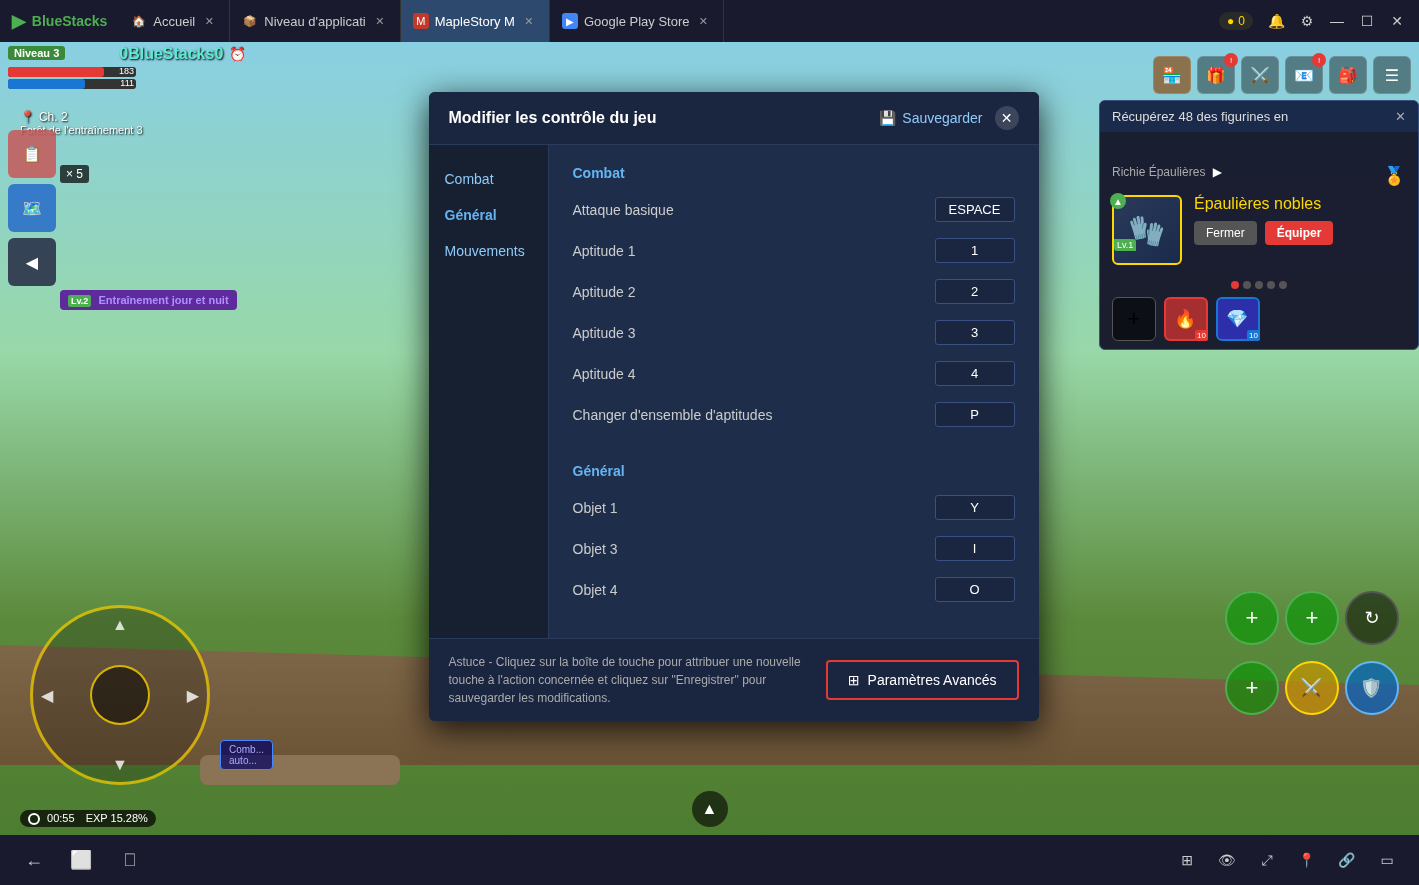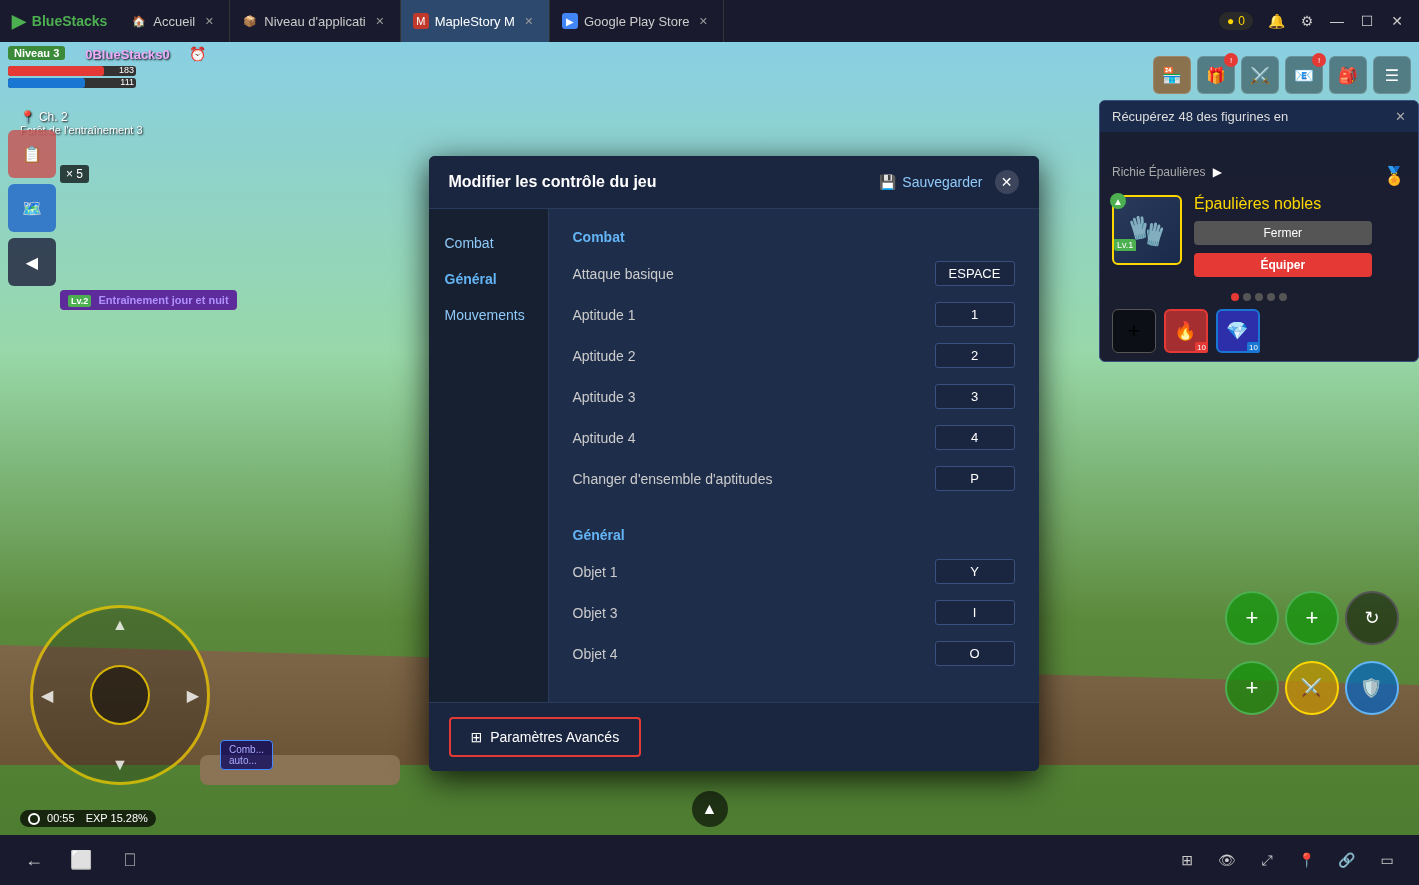--- a/index.html
+++ b/index.html
@@ -201,21 +201,21 @@
     .joystick-left { left: 8px; top: 50%; transform: translateY(-50%); }
     .joystick-right { right: 8px; top: 50%; transform: translateY(-50%); }
 
     
     .modal-overlay {
       position: absolute;
       top: 42px; left: 0;
       width: 100%; height: calc(100% - 42px - 50px);
       z-index: 50;
       display: flex;
-      align-items: center;
+      align-items: flex-start;
       justify-content: center;
       padding-top: 50px;
       padding-left: 48px;
     }
 
     .modal {
       width: 610px;
       background: #1e2d4a;
       border-radius: 6px;
       overflow: hidden;
@@ -459,21 +459,20 @@
       flex: 1;
     }
     .item-name {
       color: #FFD700;
       font-size: 16px;
       margin-bottom: 8px;
     }
     .item-actions {
       display: flex;
       gap: 8px;
-      flex-direction: column;
     }
     .action-btn {
       padding: 5px 12px;
       border-radius: 4px;
       font-size: 12px;
       cursor: pointer;
       border: none;
     }
     .action-btn.close-btn {
       background: #555;
@@ -600,23 +599,23 @@
     <div class="title-ctrl-btn">🔔</div>
     <div class="title-ctrl-btn">⚙</div>
     <div class="title-ctrl-btn">—</div>
     <div class="title-ctrl-btn">☐</div>
     <div class="title-ctrl-btn close">✕</div>
   </div>
 </div>
 
 <div class="game-topbar">
   <div class="player-info">
-    <div style="display:flex;align-items:center;gap:20px;">
+    <div style="display:flex;align-items:center;gap:6px;">
       <span class="player-level">Niveau 3</span>
-      <span style="color:#f0abfc;font-size:13px;font-weight:bold;text-shadow:1px 1px 2px #000;">0BlueStacks0</span>
+      <span style="color:#5eead4;font-size:16px;font-weight:bold;text-shadow:1px 1px 2px #000;margin-left:48px;">0BlueStacks0</span>
       <span style="color:#fff;font-size:14px;">⏰</span>
     </div>
     <div class="hp-bar-container">
       <div class="bar">
         <div class="hp-fill"></div>
         <span class="bar-text">183</span>
       </div>
       <div class="bar" style="margin-top:2px;">
         <div class="mp-fill"></div>
         <span class="bar-text">111</span>
@@ -820,20 +819,21 @@
         </div>
 
         <div class="keybind-row">
           <span class="keybind-label">Objet 4</span>
           <div class="keybind-key">O</div>
         </div>
       </div>
     </div>
 
     <div class="modal-footer">
+      <p class="footer-hint">Astuce - Cliquez sur la boîte de touche pour attribuer une nouvelle touche à l'action concernée et cliquez sur "Enregistrer" pour sauvegarder les modifications.</p>
       <button class="advanced-btn">
         <span>⊞</span>
         <span>Paramètres Avancés</span>
       </button>
     </div>
   </div>
 </div>
 
 <div class="bottom-bar">
   <div class="bottom-nav">

